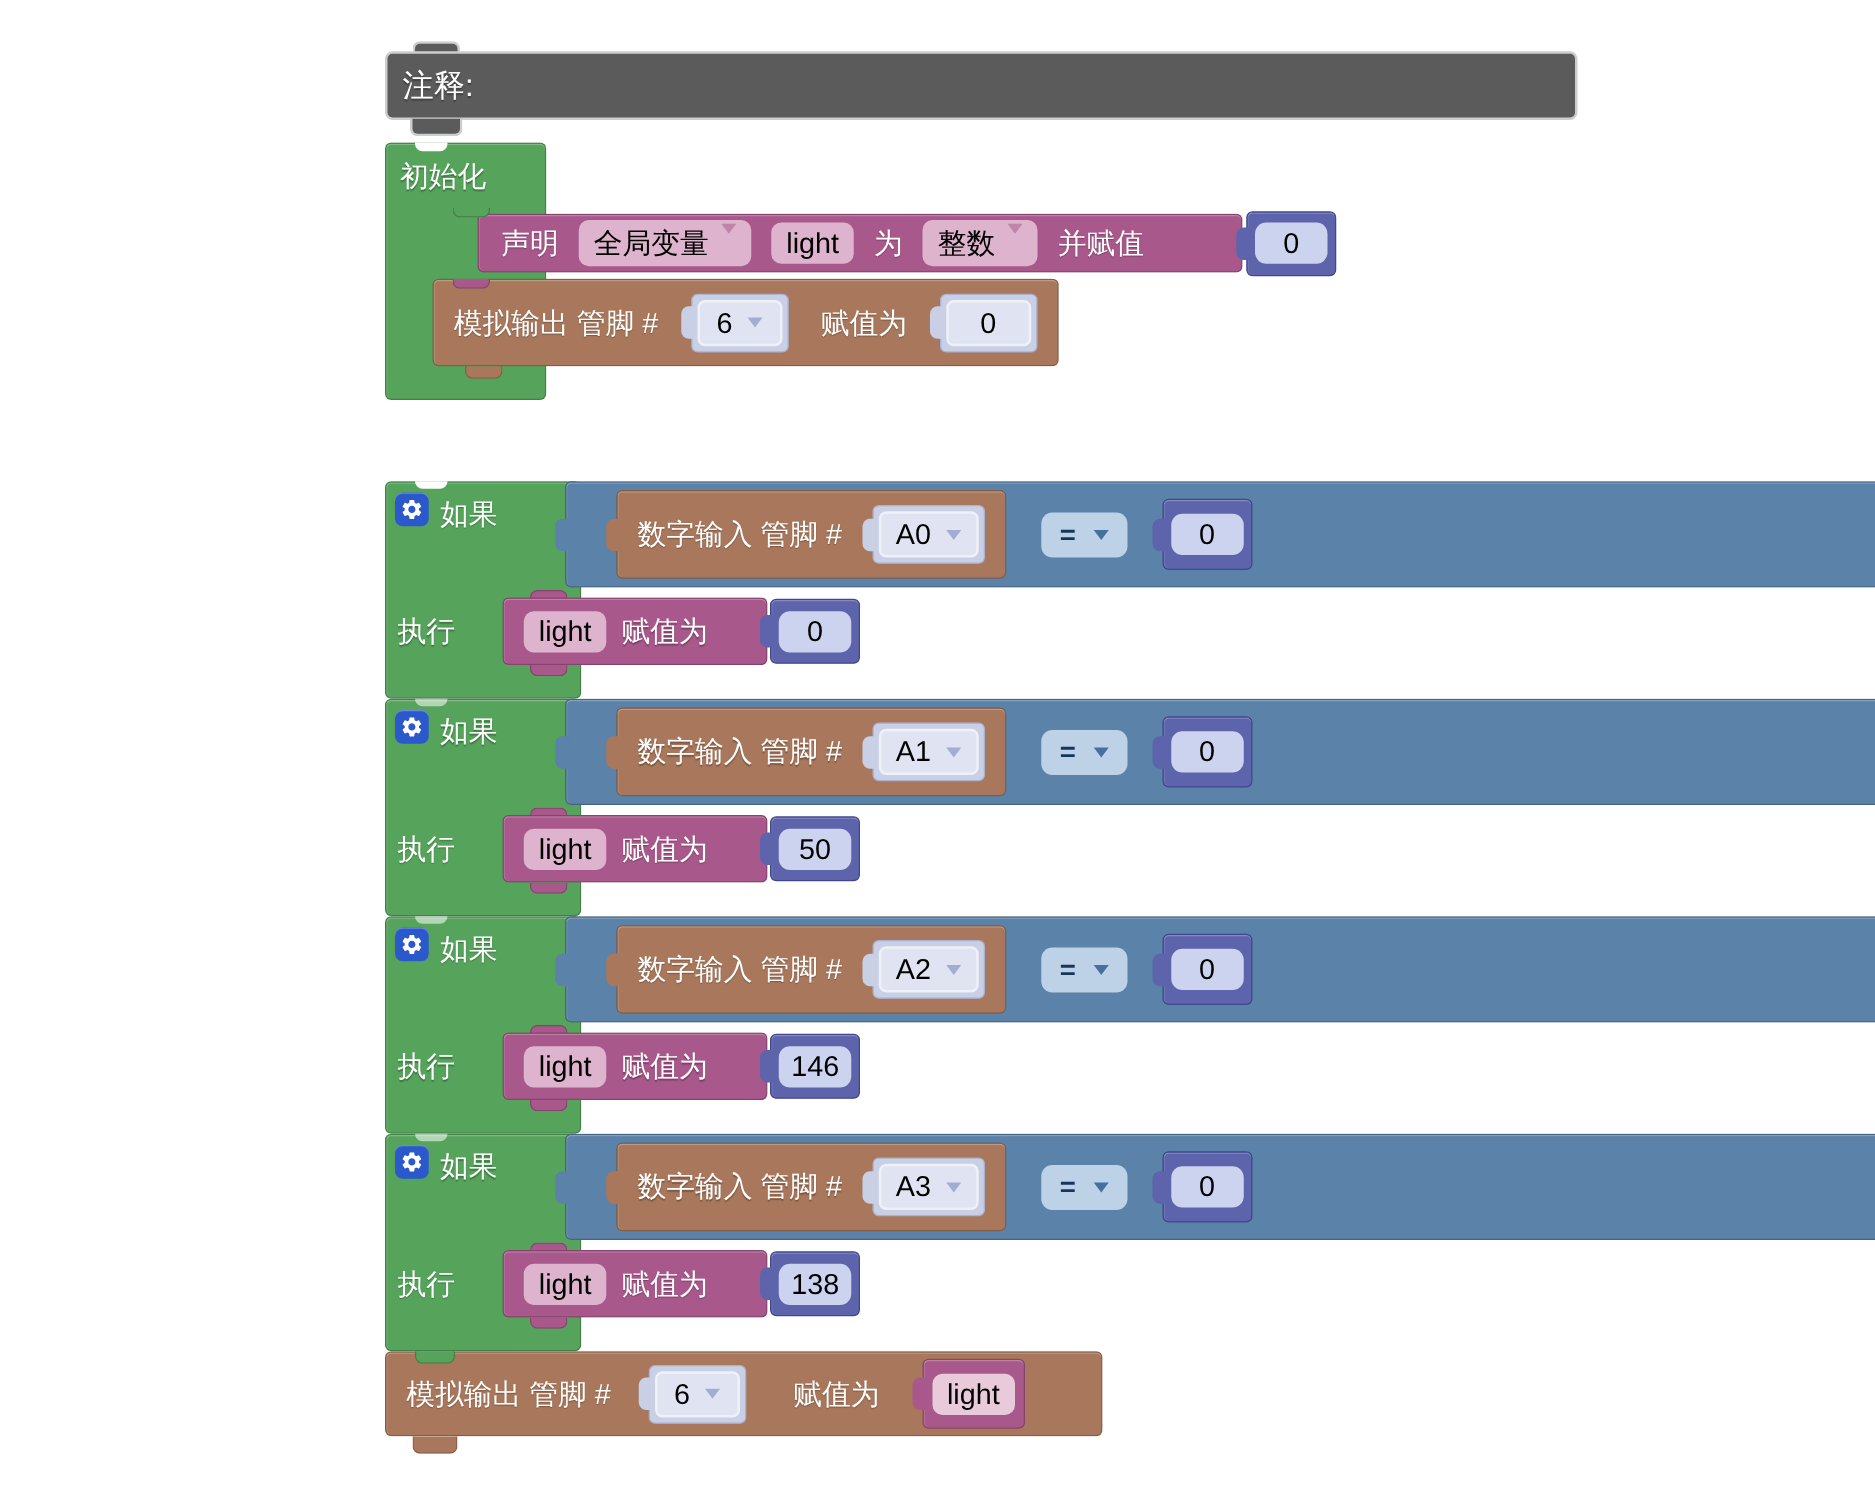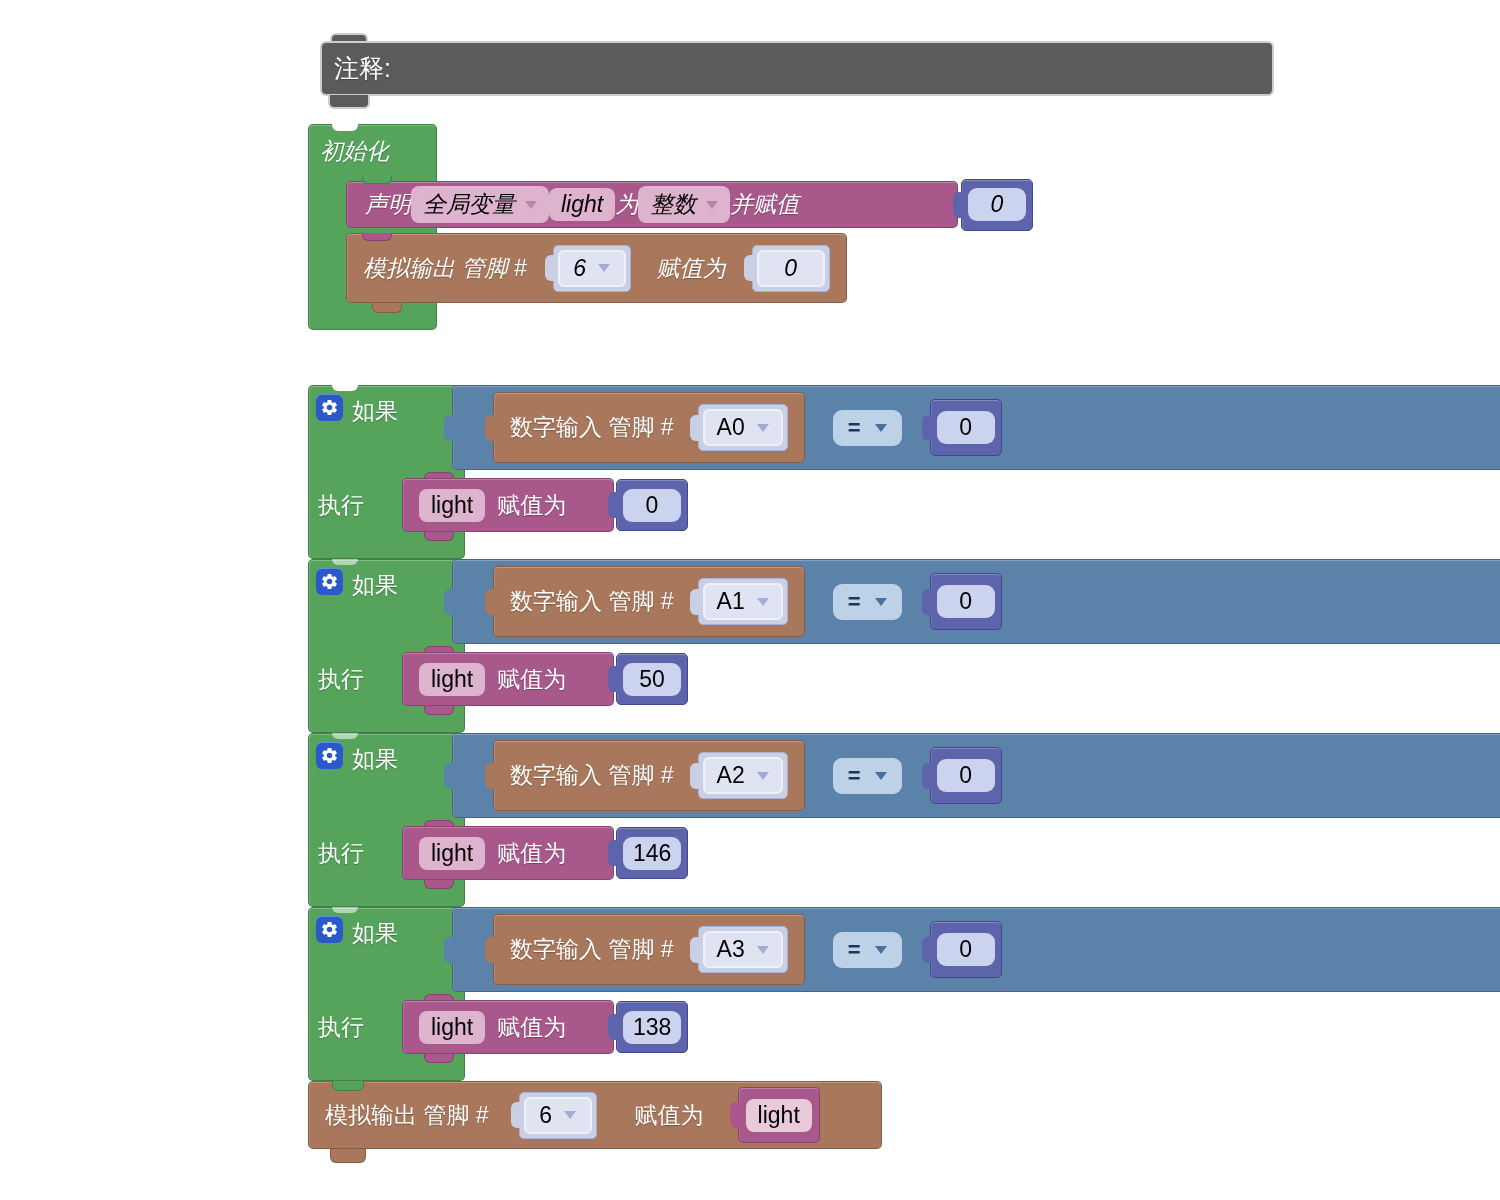--- a/index.html
+++ b/index.html
@@ -15,63 +15,63 @@
   .purple{background:#a9588c;}
   .brown{background:#a9785c;}
   .steel{background:#5b82a8;}
   .numblue{background:#5d64ab;border-color:#40478a;}
   
   .vtab{position:relative;}
   .vtab::before{content:"";position:absolute;left:-9px;top:50%;transform:translateY(-50%);
     width:11px;height:26px;border-radius:6px 0 0 6px;background:var(--tabc,#888);}
   
   .pinkfield{background:#deb3cd;border-radius:8px;color:#000;font-size:23px;
-    display:flex;align-items:center;gap:10px;padding:3px 12px;white-space:nowrap;}
+    display:flex;align-items:flex-start;gap:10px;padding:3px 12px;white-space:nowrap;}
   .pinkfield.lite{background:#e9cada;}
   .num-inner{background:#ccd3ee;border-radius:9px;color:#000;font-size:23px;
     display:flex;align-items:center;justify-content:center;min-width:38px;padding:3px 10px;}
   .num-outer{padding:6px;display:flex;align-items:center;}
   .shadowblk{background:#c9cfe5;border:1px solid #a9b2d3;border-radius:5px;padding:4px;display:flex;}
   .shadow-inner{background:#e0e4f2;border:2px solid #eef1f8;border-radius:6px;color:#000;
     font-size:23px;display:flex;align-items:center;justify-content:center;gap:12px;padding:3px 12px;min-width:40px;}
   .arrow{width:0;height:0;border-left:6px solid transparent;border-right:6px solid transparent;border-top:8px solid #a3acd2;}
   .arrow.pink{border-top-color:#bd85a9;}
   .arrow.blue{border-top-color:#46709f;}
   .op-pill{background:#bdd1e7;border-radius:9px;height:36px;display:flex;align-items:center;
     gap:14px;padding:0 15px;color:#17365c;font-size:22px;font-weight:bold;}
   .gear{width:27px;height:27px;background:#2b59cb;border-radius:6px;display:flex;
     align-items:center;justify-content:center;box-shadow:inset 0 1px 0 rgba(255,255,255,0.3);}
   
   .tab-down{border:1px solid rgba(0,0,0,0.22);border-top:none;border-radius:0 0 6px 6px;}
   .tab-up{border:1px solid rgba(0,0,0,0.22);border-bottom:none;border-radius:6px 6px 0 0;}
   .notch-white{background:#ffffff;border-radius:0 0 6px 6px;}
   
   .comment-body{background:#5b5b5b;border:2px solid #cdcdcd;border-radius:6px;
-    display:flex;align-items:center;gap:14px;padding:0 12px;margin-left:12px;}
+    display:flex;align-items:center;gap:14px;padding:0 12px;}
   .comment-field{flex:1;height:42px;background:#d5d5d5;border:1px solid #8a8a8a;border-radius:8px;
     color:#000;font-size:25px;display:flex;align-items:center;padding:0 13px;white-space:nowrap;overflow:hidden;}
 </style>
 </head>
 <body>
 
 <div id="canvas">
 
   <div class="abs tab-up" style="left:330px;top:33px;width:38px;height:12px;background:#5b5b5b;border-color:#cdcdcd;border-width:2px;"></div>
   <div class="abs comment-body" style="left:308px;top:41px;width:954px;height:55px;">
     <span class="lbl" style="font-size:25px;">注释:</span>
   </div>
   <div class="abs tab-down" style="left:328px;top:95px;width:42px;height:14px;background:#5b5b5b;border-color:#cdcdcd;border-width:2px;border-top:none;"></div>
 
-  <div class="abs" style="left:0;top:124px;width:1500px;height:210px;font-style:italic;">
+  <div class="abs" style="left:0;top:114px;width:1500px;height:210px;">
     <div class="abs blk green" style="left:308px;top:0;width:129px;height:206px;"></div>
     <div class="abs notch-white" style="left:332px;top:0;width:26px;height:7px;"></div>
     <span class="abs lbl" style="left:320px;top:12px;">初始化</span>
 
     <div class="abs row" style="left:346px;top:52px;height:57px;">
-      <div class="blk purple row" style="width:612px;height:47px;padding:0 18px;gap:0;">
+      <div class="blk purple row" style="width:612px;height:47px;padding:0 18px;gap:16px;margin-left:36px;">
         <span class="lbl">声明</span>
         <div class="pinkfield">
           <span>全局变量</span>
           <span class="arrow pink"></span>
         </div>
         <div class="pinkfield">light</div>
         <span class="lbl">为</span>
         <div class="pinkfield">
           <span>整数</span>
           <span class="arrow pink"></span>

